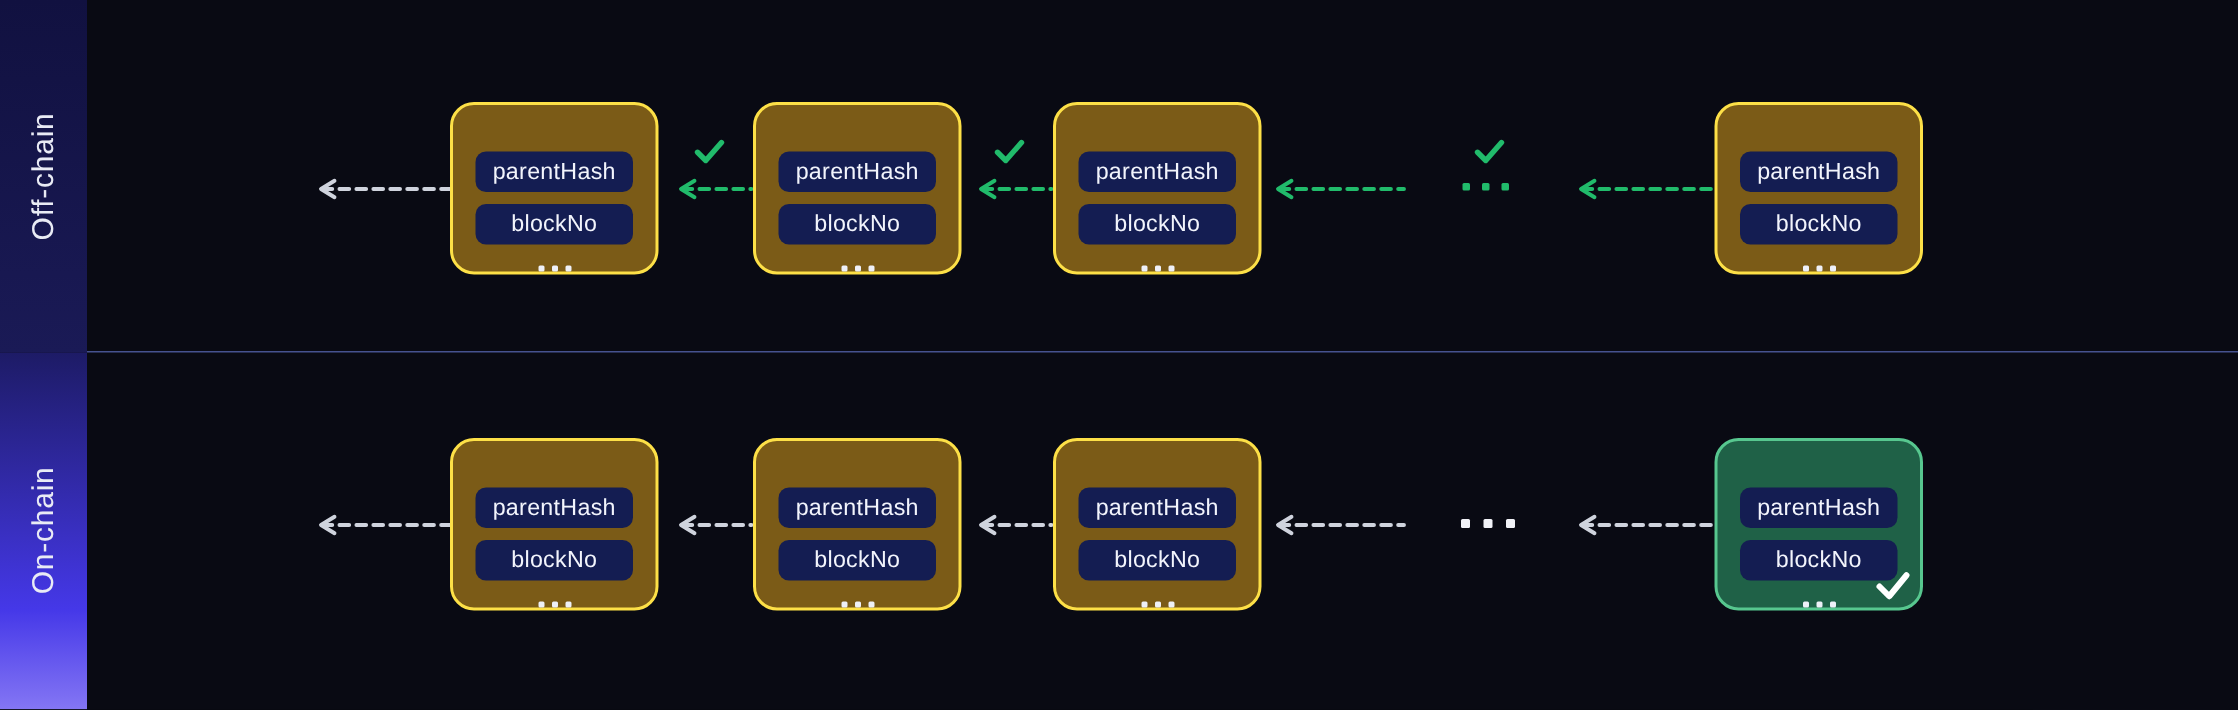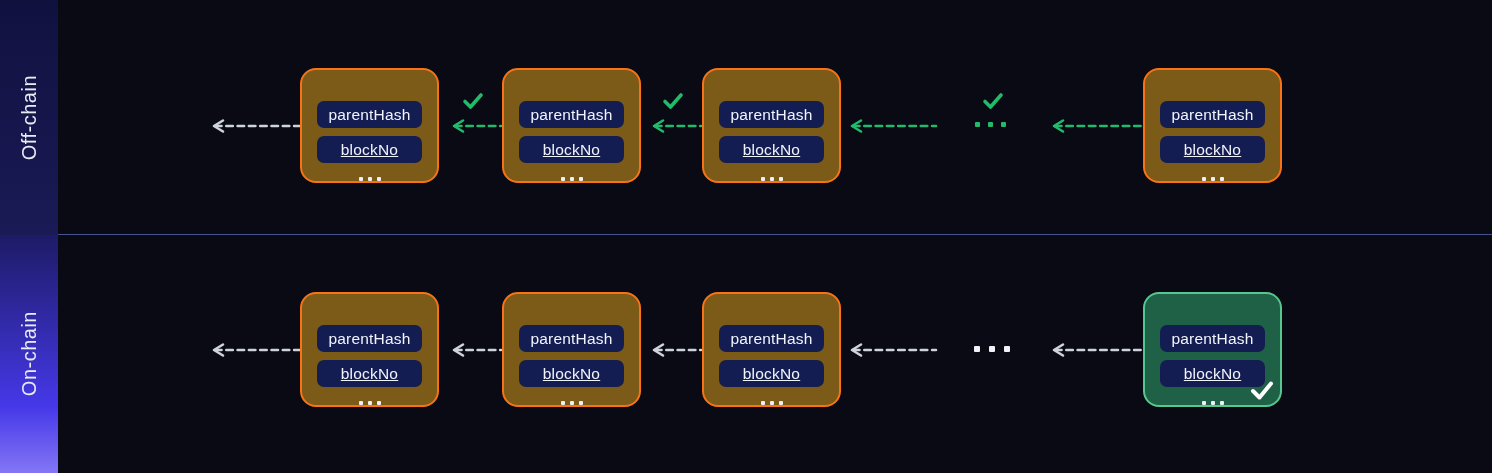--- a/index.html
+++ b/index.html
@@ -32,39 +32,39 @@
     background:#46528f;
   }
 
   
   .block{
     position:absolute;
     width:139px;height:115px;
     box-sizing:border-box;
     border-radius:16px;
     background:#7b5b17;
-    border:2px solid #f97316;
+    border:2px solid #fde047;
     display:flex;flex-direction:column;align-items:center;
     padding-top:31px;
   }
   .block.verified{
     background:#1f6147;
     border-color:#57c78f;
   }
   .pill{
     width:105px;height:30px;
     box-sizing:border-box;
     border-radius:7px;
     background:#141d52;
     color:#f2f4fc;
     font-size:15.5px;
     letter-spacing:.2px;
     display:flex;align-items:center;justify-content:center;
   }
-  .pill + .pill{margin-top:8px;text-decoration:underline;}
+  .pill + .pill{margin-top:8px;}
   .block-dots{display:flex;gap:5px;margin-top:14px;}
   .block-dots i{width:4px;height:4px;background:#eef0f8;border-radius:1px;}
 
   
   svg.arrow{position:absolute;overflow:visible;}
   svg.arrow path{fill:none;stroke-width:2.6;stroke-linecap:round;stroke-linejoin:round;}
   svg.arrow path.shaft{stroke-dasharray:6.5 4.8;}
   .arrow-gray path{stroke:#cfd3dd;}
   .arrow-green path{stroke:#21bb6b;}
 

